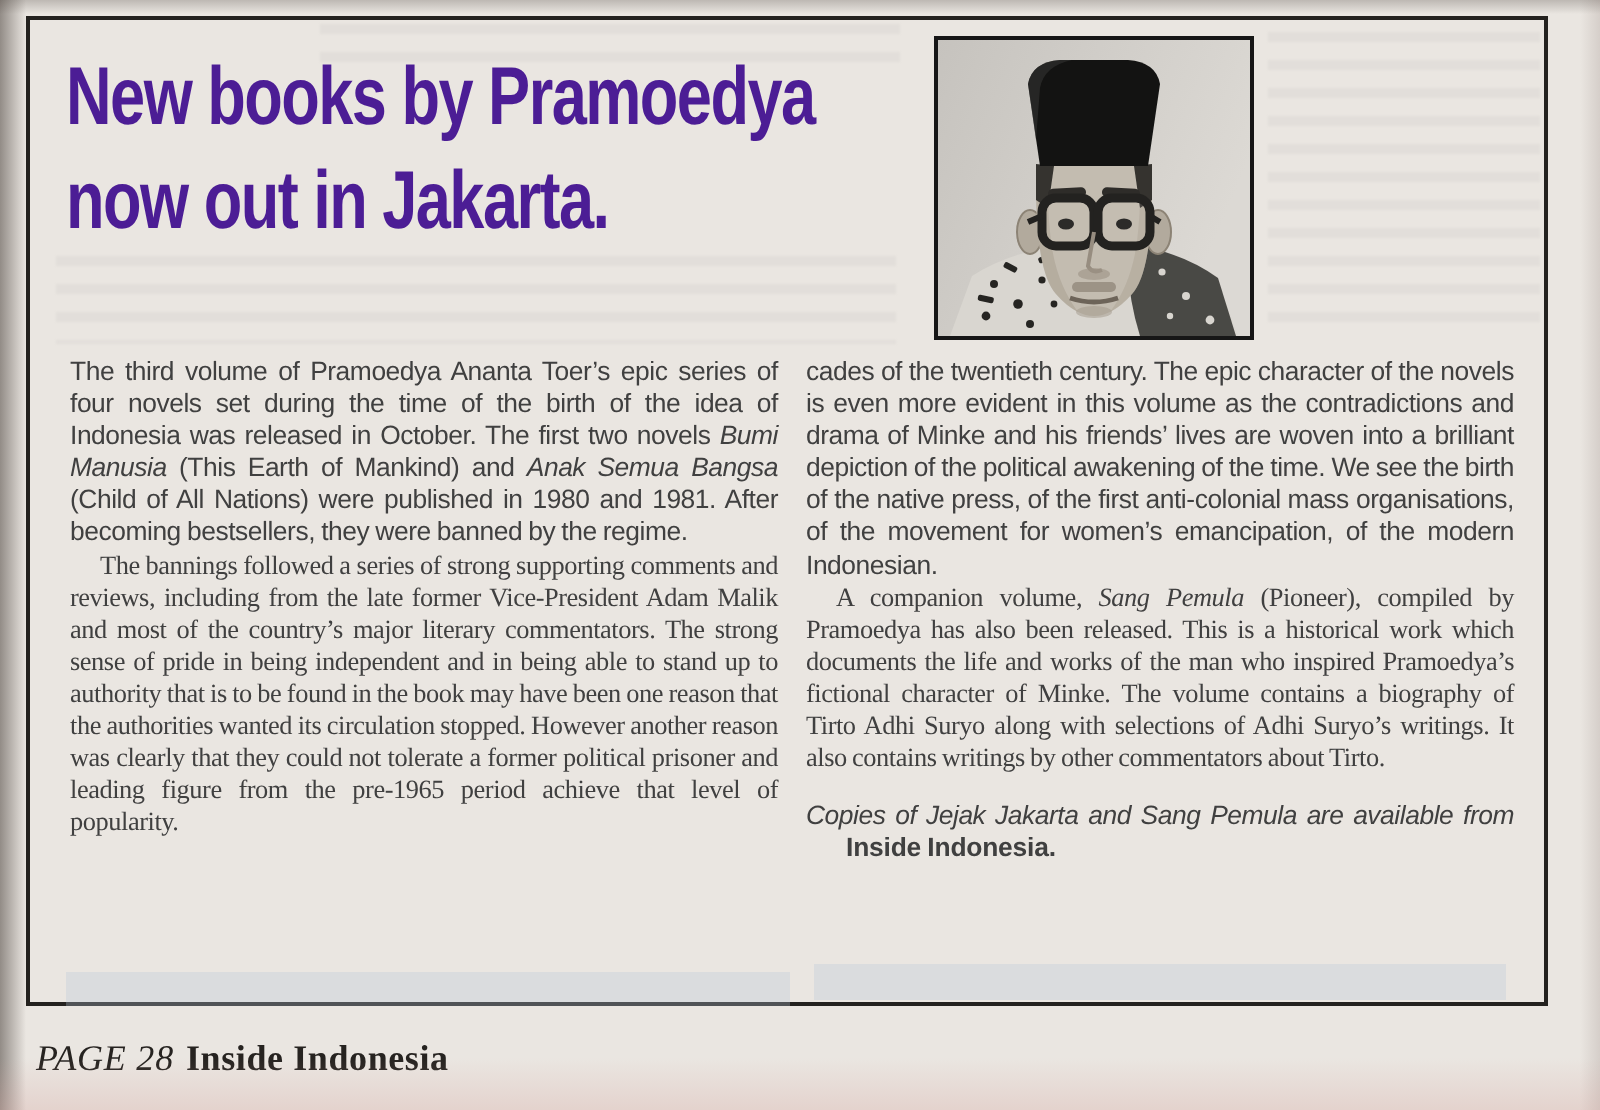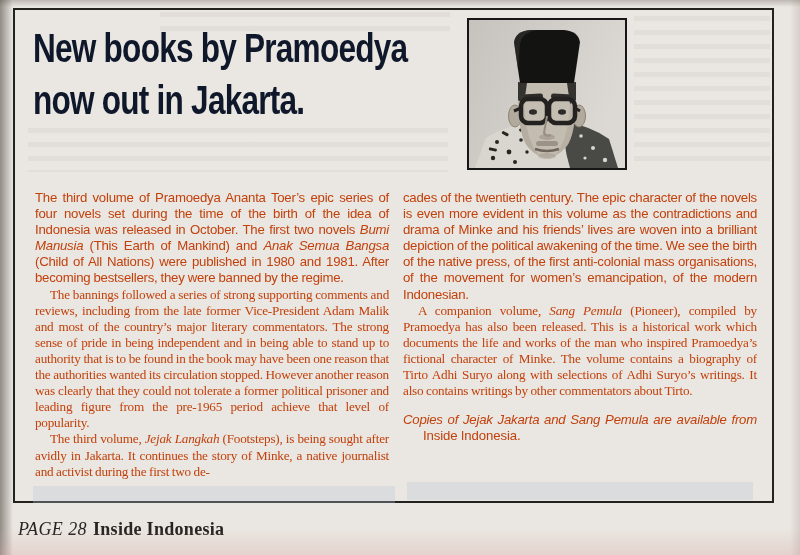--- a/index.html
+++ b/index.html
@@ -20,21 +20,21 @@
   .edge-right { position:absolute; right:0; top:0; width:10px; height:100%;
                 background:linear-gradient(to left, rgba(120,100,95,.18), rgba(120,100,95,0)); }
 
   
   .article {
     position:absolute; left:13px; top:8px; width:761px; height:495px;
     border:2px solid #24221f;
   }
 
   
-  .headline { position:absolute; left:18px; top:12px; color:#0f172a; }
+  .headline { position:absolute; left:18px; top:12px; color:#4c1d95; }
   .hl-line {
     font-weight:700; font-size:41px; line-height:52px; letter-spacing:-1px;
     white-space:nowrap; transform:scaleX(.77); transform-origin:0 0;
   }
 
   
   .photo-frame {
     position:absolute; left:452px; top:8px; width:160px; height:152px;
     border:2px solid #161616; background:#cdcac5;
   }
@@ -42,28 +42,27 @@
 
   
   .columns {
     position:absolute; left:20px; top:168px; width:722px;
     display:flex; gap:14px;
   }
   .col {
     flex:1; text-align:justify;
     font-size:13.2px; line-height:16.1px;
     letter-spacing:-0.22px; word-spacing:-0.4px;
-    color:#c2410c;
-    margin-top:12px;
+    color:#404040;
   }
   .para { margin:0; }
   .para.indent { text-indent:15px;font-family:Liberation Serif, serif; }
   .para i { font-style:italic; }
   .note { margin-top:13px; font-style:italic; }
-  .note .bold-upright { font-style:normal; font-weight:400; letter-spacing:-0.1px;padding-left:20px; }
+  .note .bold-upright { font-style:normal; font-weight:700; letter-spacing:-0.1px;padding-left:20px; }
 
   
   .footer {
     position:absolute; left:18px; top:519px;
     font-family:"Liberation Serif", serif; font-size:18px; color:#262320;
   }
   .footer .page-label { font-style:italic; letter-spacing:.4px; }
   .footer .magazine { font-weight:700; margin-left:6px; letter-spacing:.3px; }
 
   
@@ -155,21 +154,20 @@
         <rect x="67" y="121" width="22" height="5" rx="2.5" fill="#877d70" opacity=".65"></rect>
         <path d="M66,129 Q78,133 90,129" stroke="#6d6459" stroke-width="2.4" fill="none"></path>
         <ellipse cx="78" cy="136" rx="9" ry="3" fill="#a1978a" opacity=".5"></ellipse>
       </svg>
     </div>
 
     <div class="columns">
       <div class="col">
         <p class="para"><span>The third volume of Pramoedya Ananta Toer’s epic series of four novels set during the time of the birth of the idea of Indonesia was released in October. The first two novels </span><i>Bumi Manusia</i><span> (This Earth of Mankind) and </span><i>Anak Semua Bangsa</i><span> (Child of All Nations) were published in 1980 and 1981. After becoming bestsellers, they were banned by the regime.</span></p>
         <p class="para indent"><span>The bannings followed a series of strong supporting comments and reviews, including from the late former Vice-President Adam Malik and most of the country’s major literary commentators. The strong sense of pride in being independent and in being able to stand up to authority that is to be found in the book may have been one reason that the authorities wanted its circulation stopped. However another reason was clearly that they could not tolerate a former political prisoner and leading figure from the pre-1965 period achieve that level of popularity.</span></p>
-        <p class="para indent"><span>The third volume, </span><i>Jejak Langkah</i><span> (Footsteps), is being sought after avidly in Jakarta. It continues the story of Minke, a native journalist and activist during the first two de-</span></p>
       </div>
       <div class="col">
         <p class="para"><span>cades of the twentieth century. The epic character of the novels is even more evident in this volume as the contradictions and drama of Minke and his friends’ lives are woven into a brilliant depiction of the political awakening of the time. We see the birth of the native press, of the first anti-colonial mass organisations, of the movement for women’s emancipation, of the modern Indonesian.</span></p>
         <p class="para indent"><span>A companion volume, </span><i>Sang Pemula</i><span> (Pioneer), compiled by Pramoedya has also been released. This is a historical work which documents the life and works of the man who inspired Pramoedya’s fictional character of Minke. The volume contains a biography of Tirto Adhi Suryo along with selections of Adhi Suryo’s writings. It also contains writings by other commentators about Tirto.</span></p>
         <p class="para note"><span>Copies of Jejak Jakarta and Sang Pemula are available from </span><span class="bold-upright">Inside Indonesia.</span></p>
       </div>
     </div>
 
     <div class="scan-band" style="left:18px; top:476px; width:362px; height:17px;"></div>
     <div class="scan-band" style="left:392px; top:472px; width:346px; height:18px;"></div>

